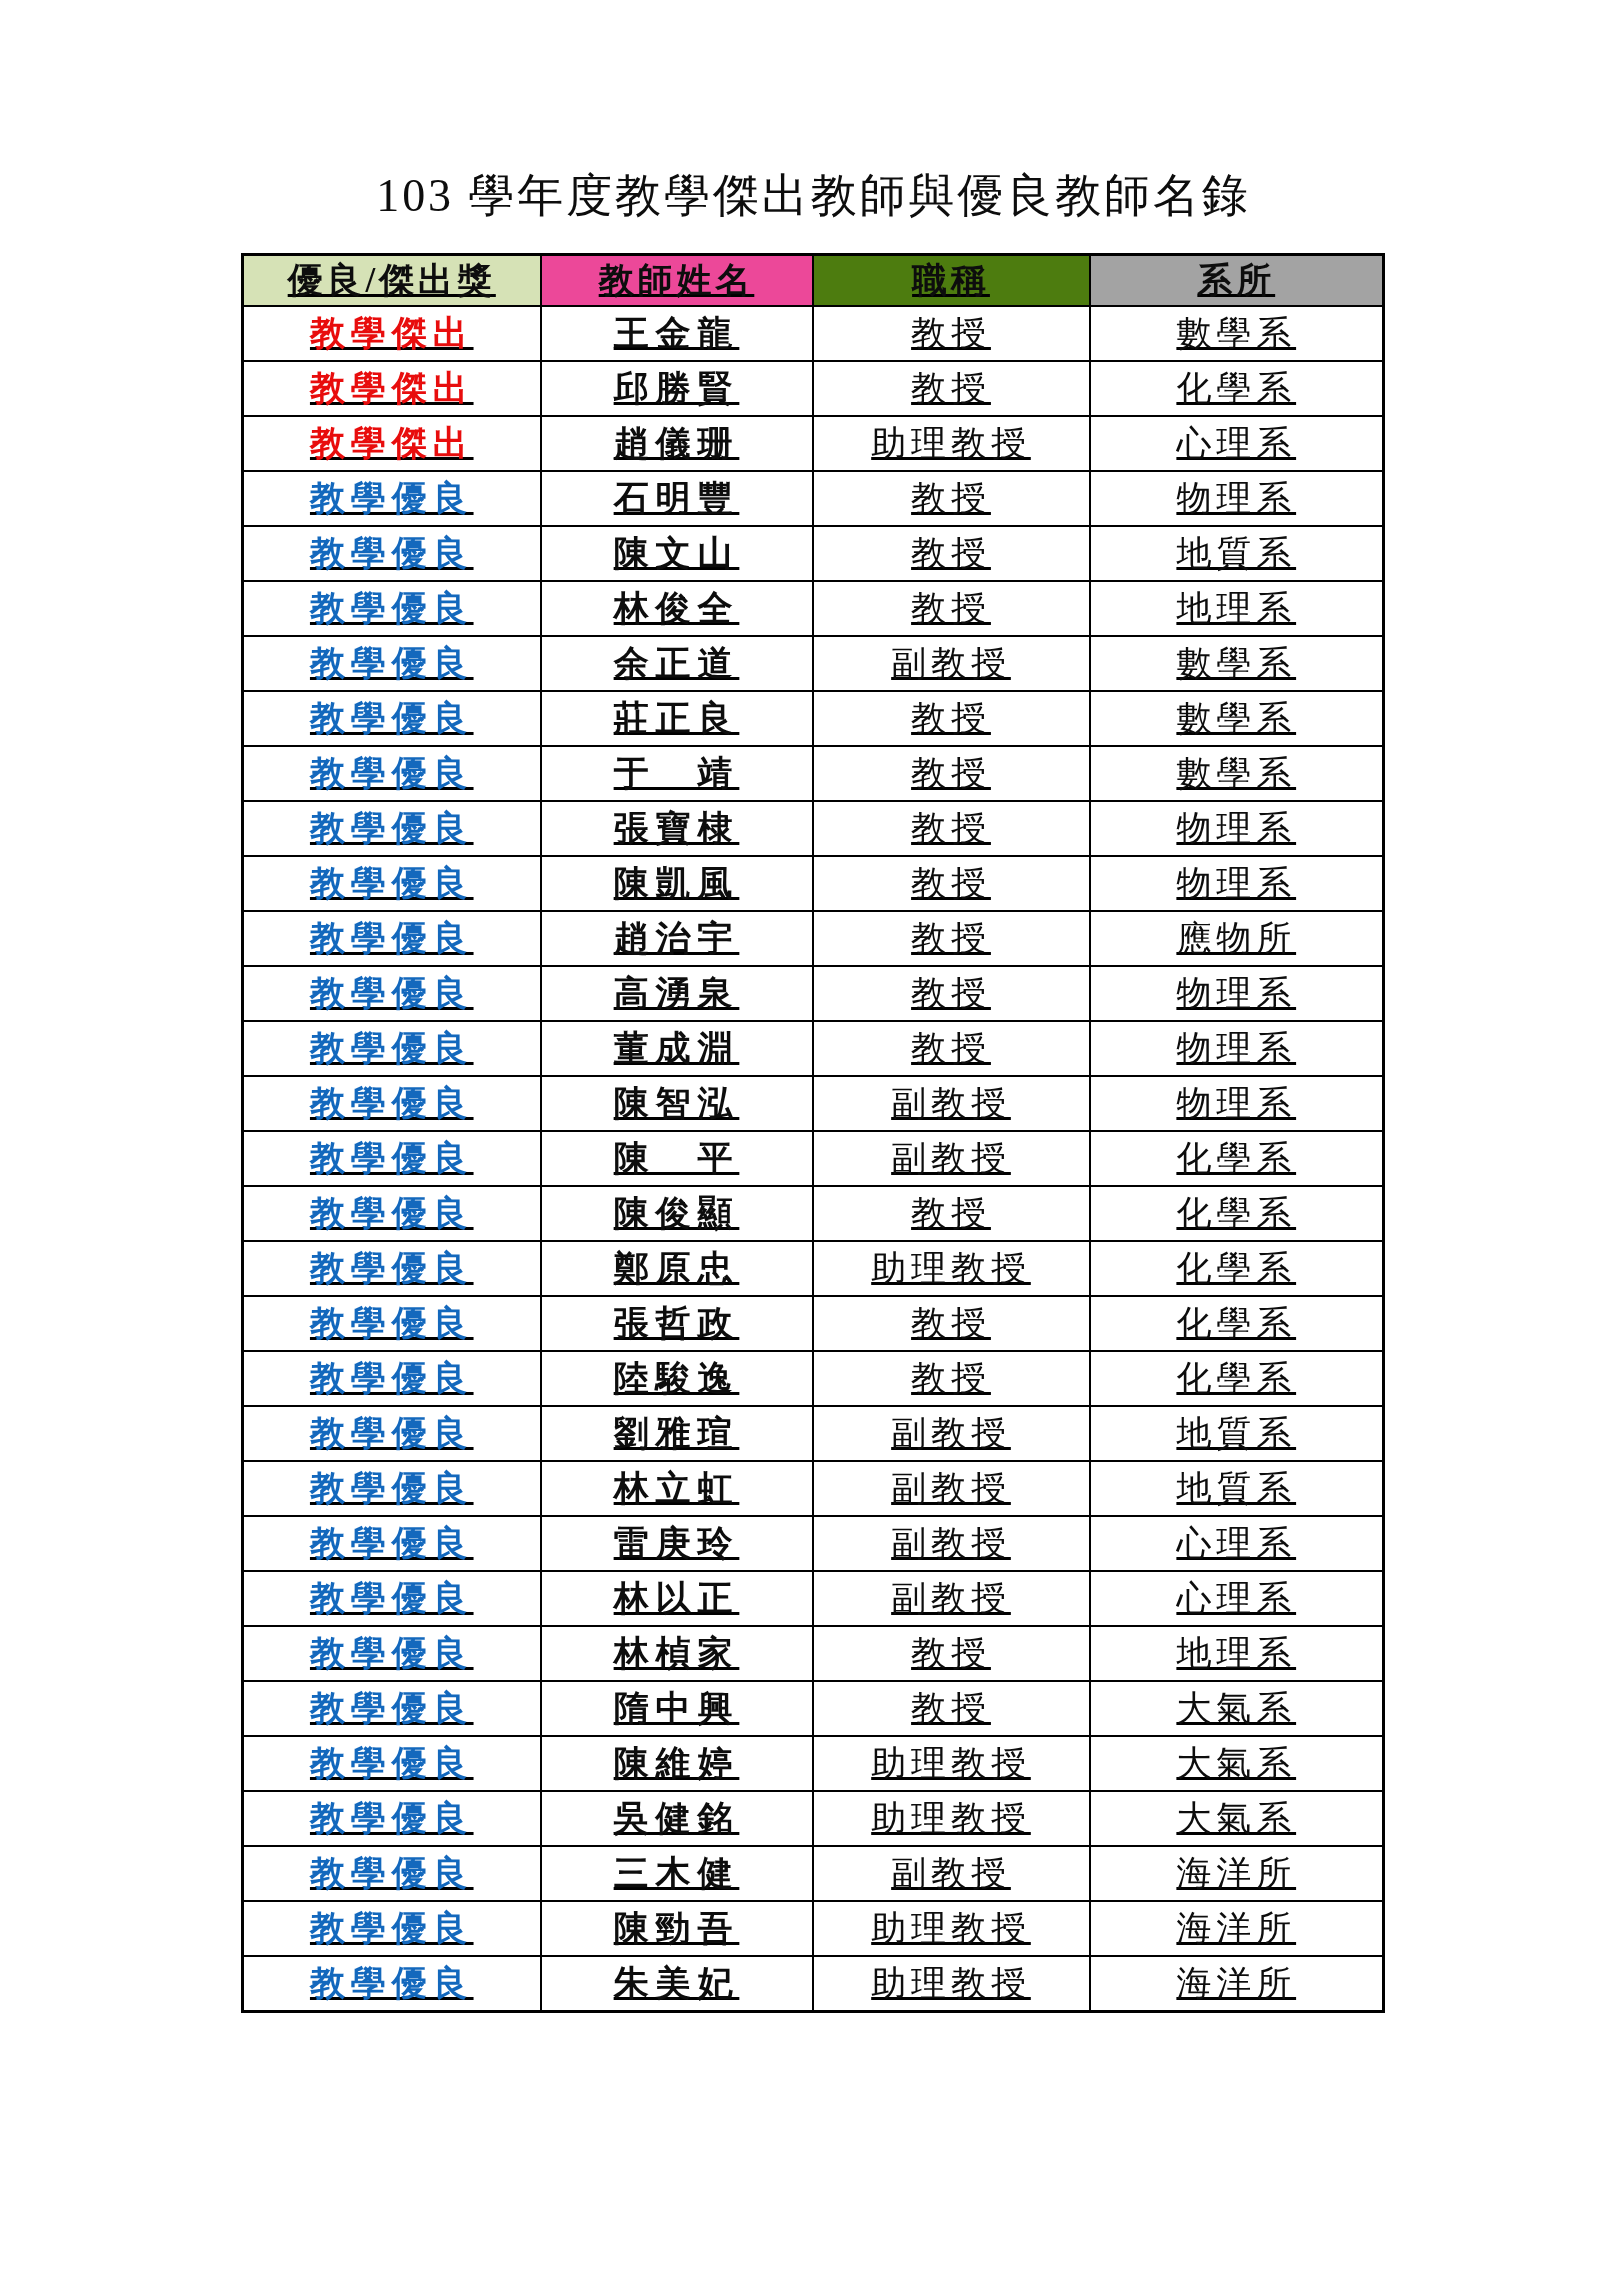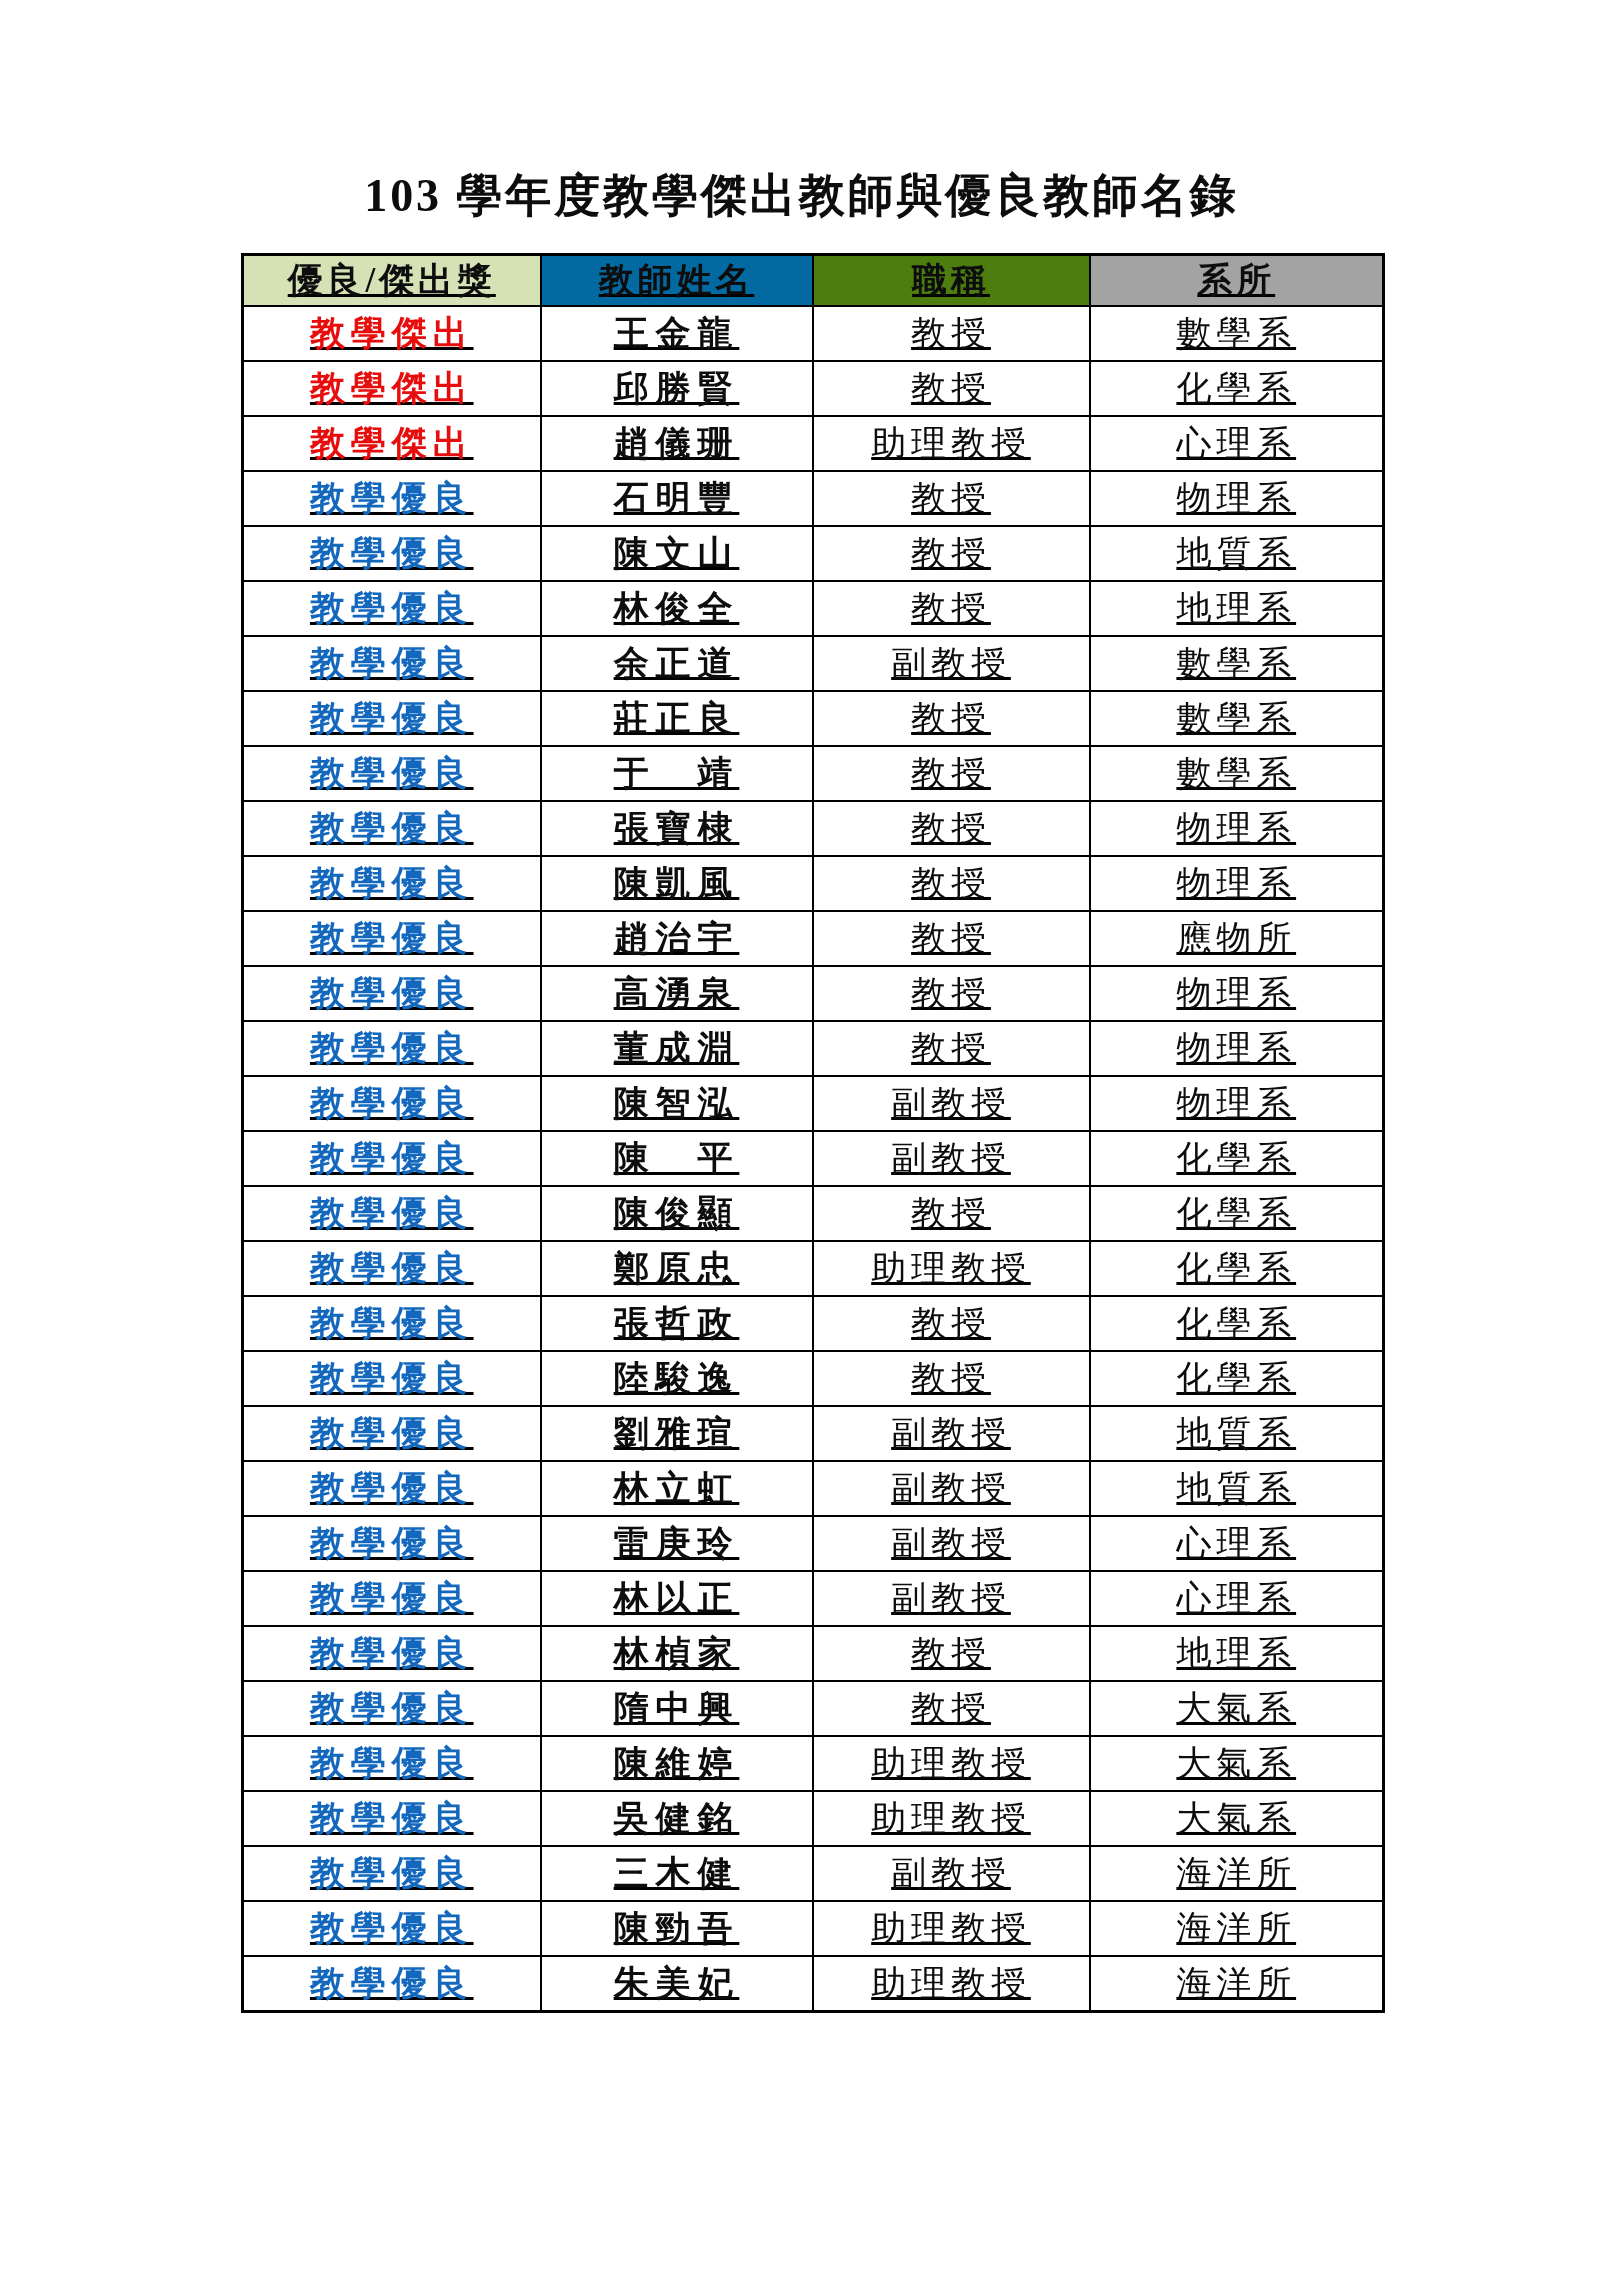--- a/index.html
+++ b/index.html
@@ -7,29 +7,29 @@
     position: relative;
     width: 1621px;
     height: 2293px;
     background: #ffffff;
     font-family: "Liberation Serif", "DejaVu Serif", serif;
     overflow: hidden;
   }
   .doc-title {
     position: absolute;
     top: 165px;
-    left: 231px;
+    left: 243px;
     width: 1141px;
     text-align: center;
     font-size: 46px;
     line-height: 61px;
     color: #0d0d0d;
     letter-spacing: 2.9px;
     white-space: nowrap;
-    font-weight: 700;
+    font-weight: 400;
   }
   table.roster {
     position: absolute;
     top: 253px;
     left: 241px;
     border-collapse: collapse;
     table-layout: fixed;
     border: 3.9px solid #000;
     text-decoration: underline;
   }
@@ -69,21 +69,21 @@
   <table class="roster">
     <colgroup>
       <col style="width:298px">
       <col style="width:272px">
       <col style="width:277px">
       <col style="width:294px">
     </colgroup>
     <thead>
       <tr>
         <th style="background: rgb(214, 226, 182);">優良/傑出獎</th>
-        <th style="background: #0369a1;">教師姓名</th>
+        <th style="background: #ec4899;">教師姓名</th>
         <th style="background: #4d7c0f;">職稱</th>
         <th style="background: #a3a3a3;">系所</th>
       </tr>
     </thead>
     <tbody id="roster-body">
         <tr>
           <td class="award-cell" style="color: rgb(232, 13, 13);">教學傑出</td>
           <td class="name-cell">王金龍</td>
           <td class="title-cell">教授</td>
           <td class="dept-cell">數學系</td>

